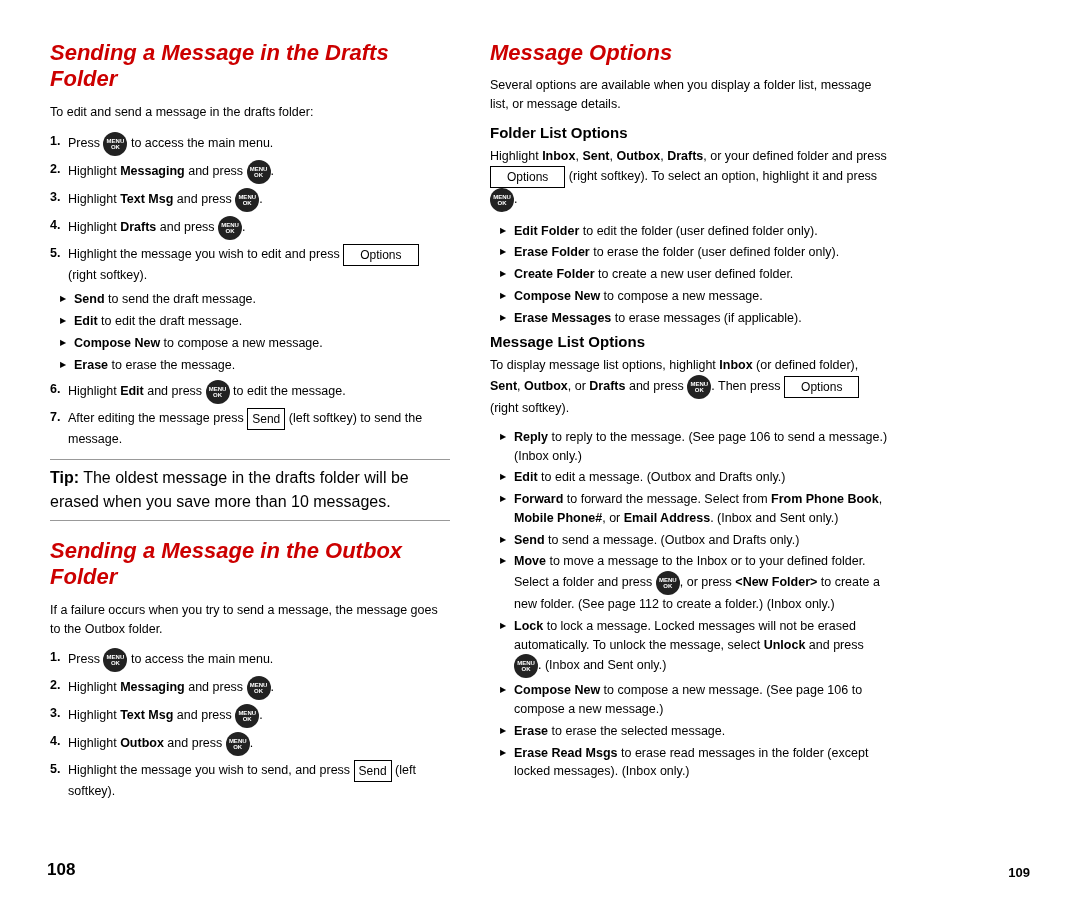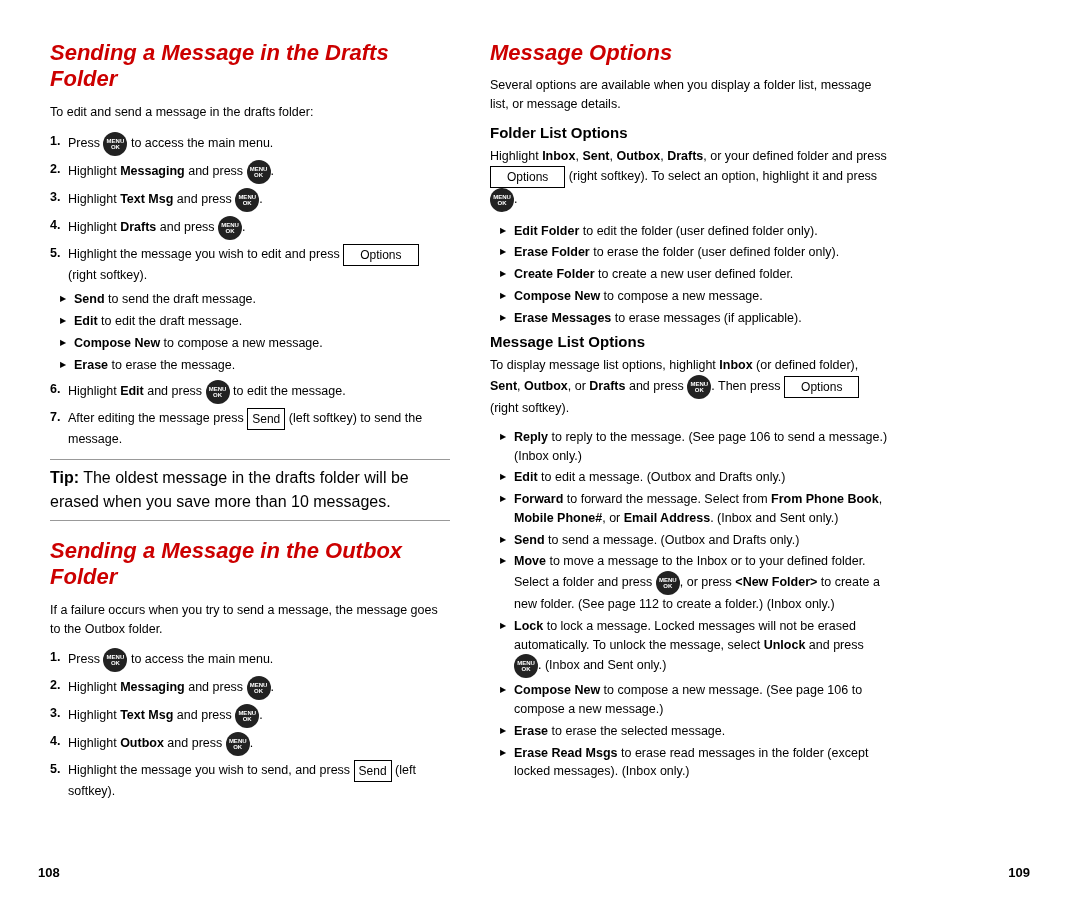--- a/index.html
+++ b/index.html
@@ -137,22 +137,22 @@
     }
     .tip-box .tip-label {
       font-weight: bold;
     }
     .section-divider {
       margin-top: 7px;
     }
     .page-number-left {
       position: absolute;
       bottom: 20px;
-      left: 38px;
-      font-size: 13px;
+      left: 47px;
+      font-size: 17px;
       font-weight: bold;
     }
     .page-number-right {
       position: absolute;
       bottom: 20px;
       right: 50px;
       font-size: 13px;
       font-weight: bold;
     }
     .page-wrapper {

